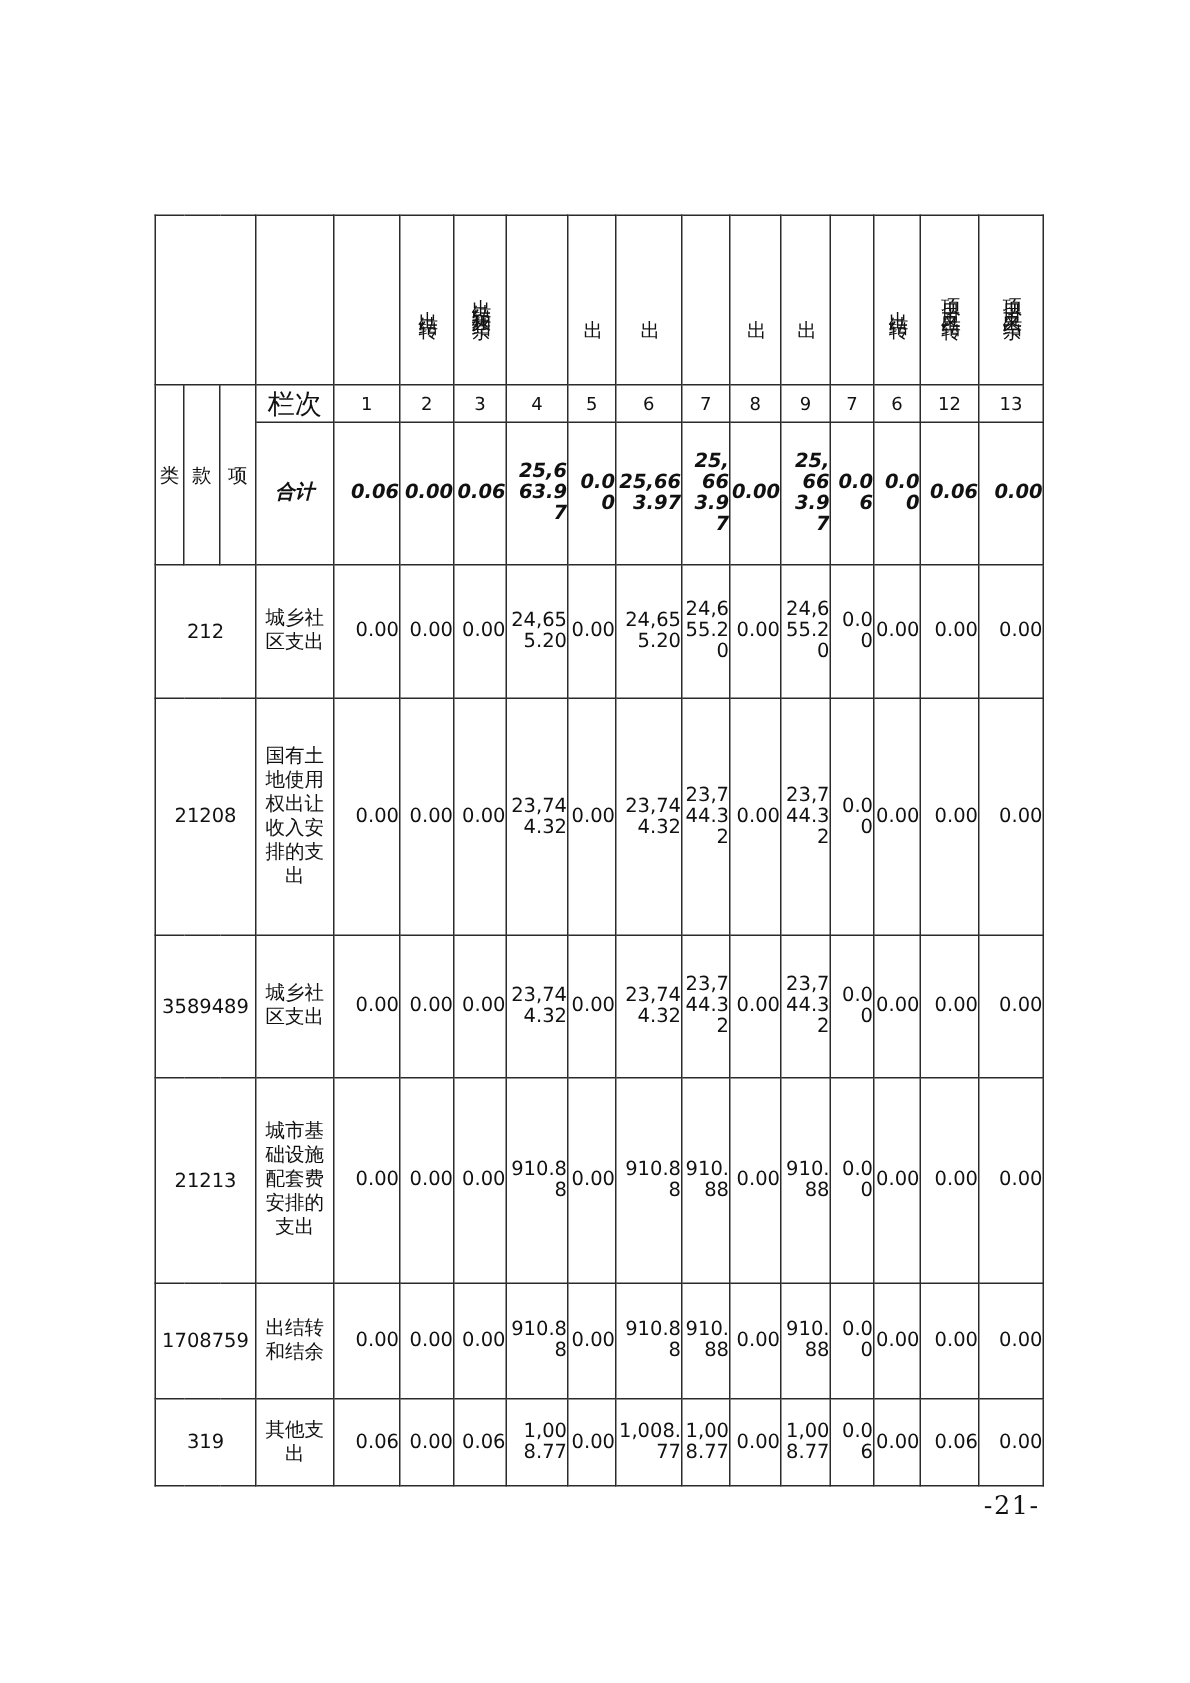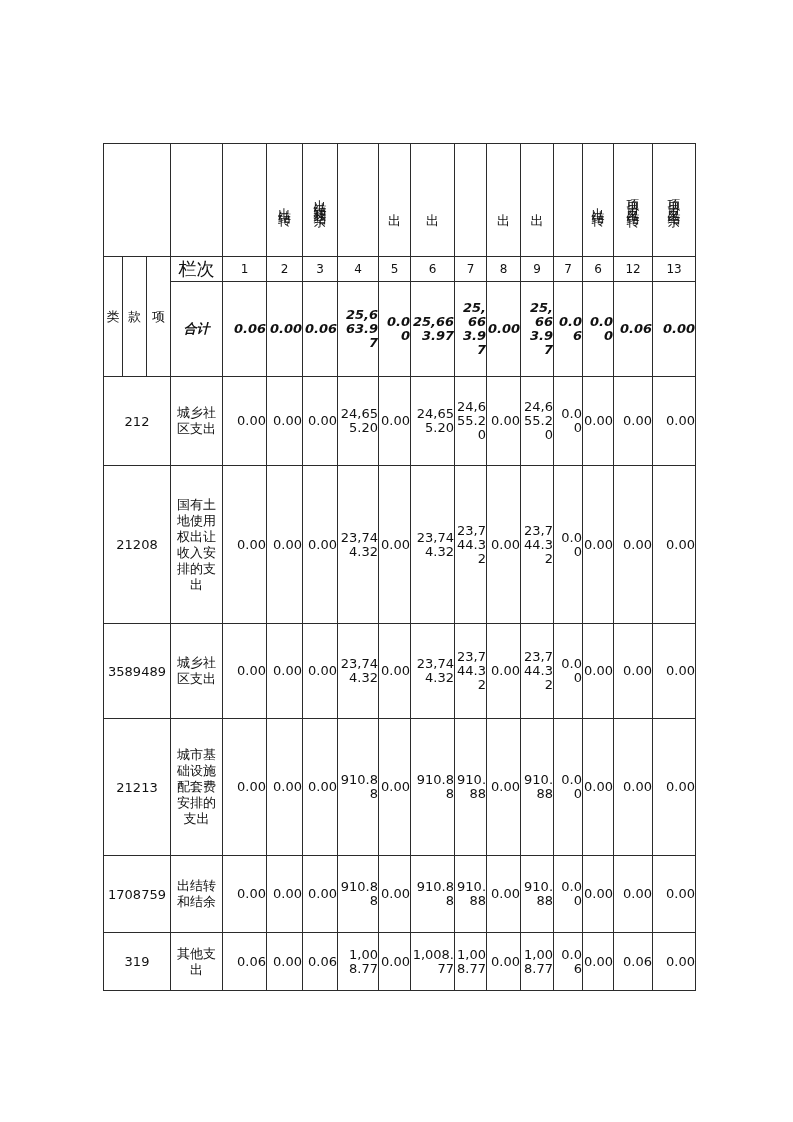--- a/index.html
+++ b/index.html
@@ -235,13 +235,14 @@
             <div class="clip">1,008.77</div>
           </td>
       <td class="val c10">0.06</td>
       <td class="val c11">0.00</td>
       <td class="val c12">0.06</td>
       <td class="val c13">0.00</td>
     </tr>
   </tbody>
     </table>
 
+  <div class="pageno">-21-</div>
 </div>
 
 </body></html>

